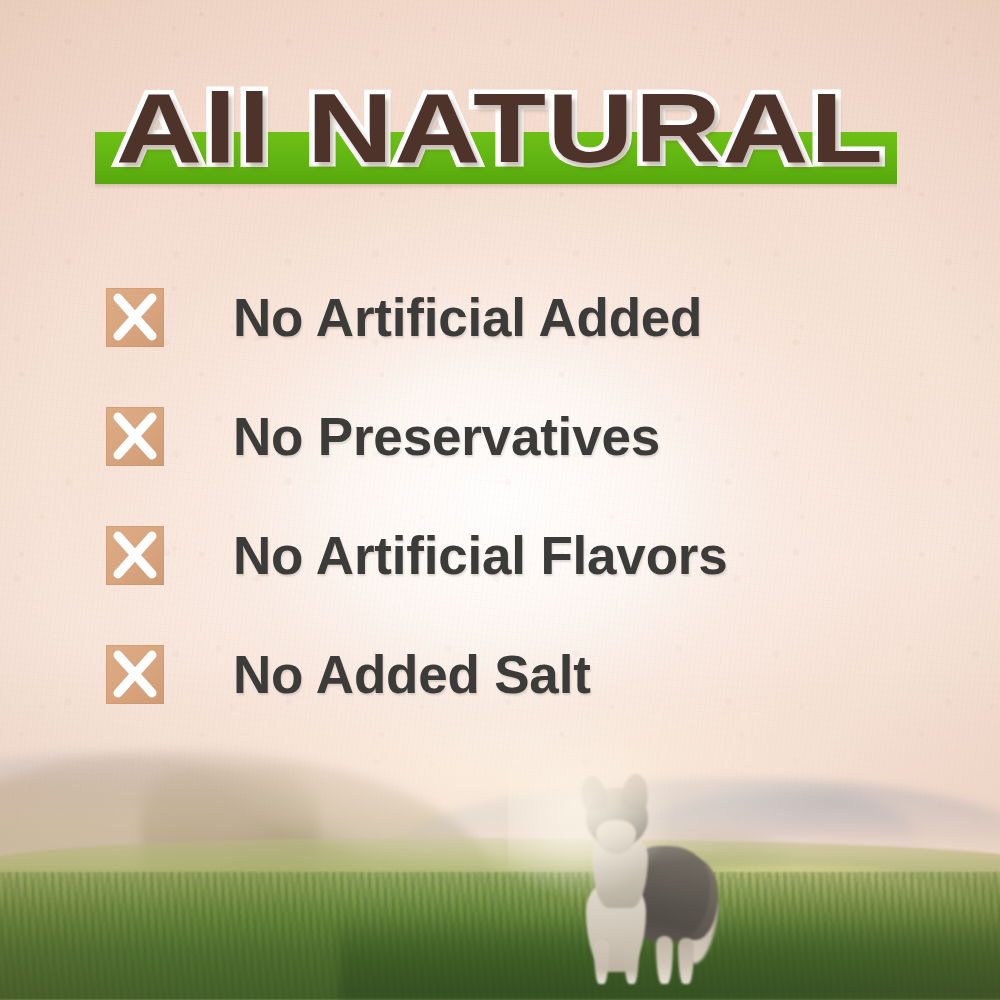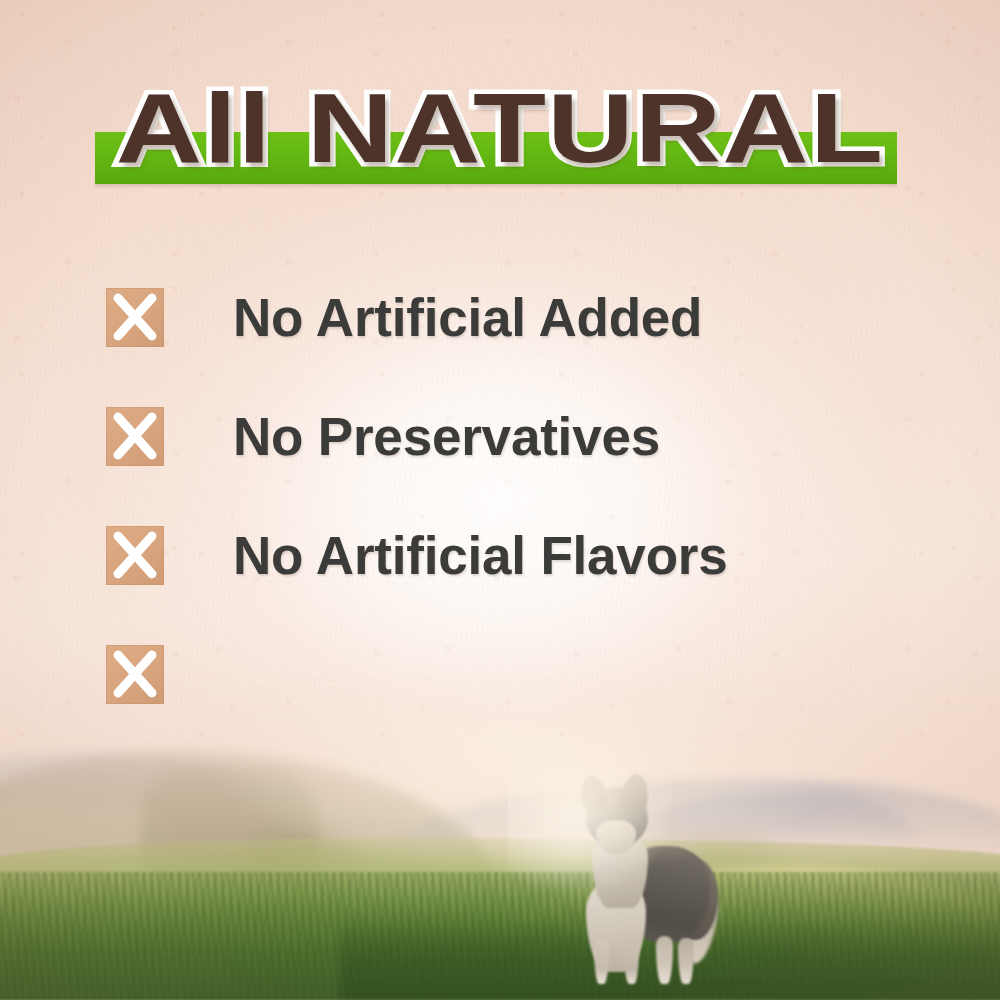--- a/index.html
+++ b/index.html
@@ -437,17 +437,18 @@
       <div class="feature-label">No Artificial Flavors</div>
     </div>
 
     <div class="feature-row">
       <div class="check-box">
         <svg viewBox="0 0 58 59" aria-hidden="true">
           <path d="M12 10 L46 48" stroke="#ffffff" stroke-width="9" stroke-linecap="round" fill="none"></path>
           <path d="M46 10 L12 48" stroke="#ffffff" stroke-width="9" stroke-linecap="round" fill="none"></path>
         </svg>
       </div>
+      <div class="feature-label">No Added Salt</div>
     </div>
 
   </div>
 
 </div>
 
 </body></html>

